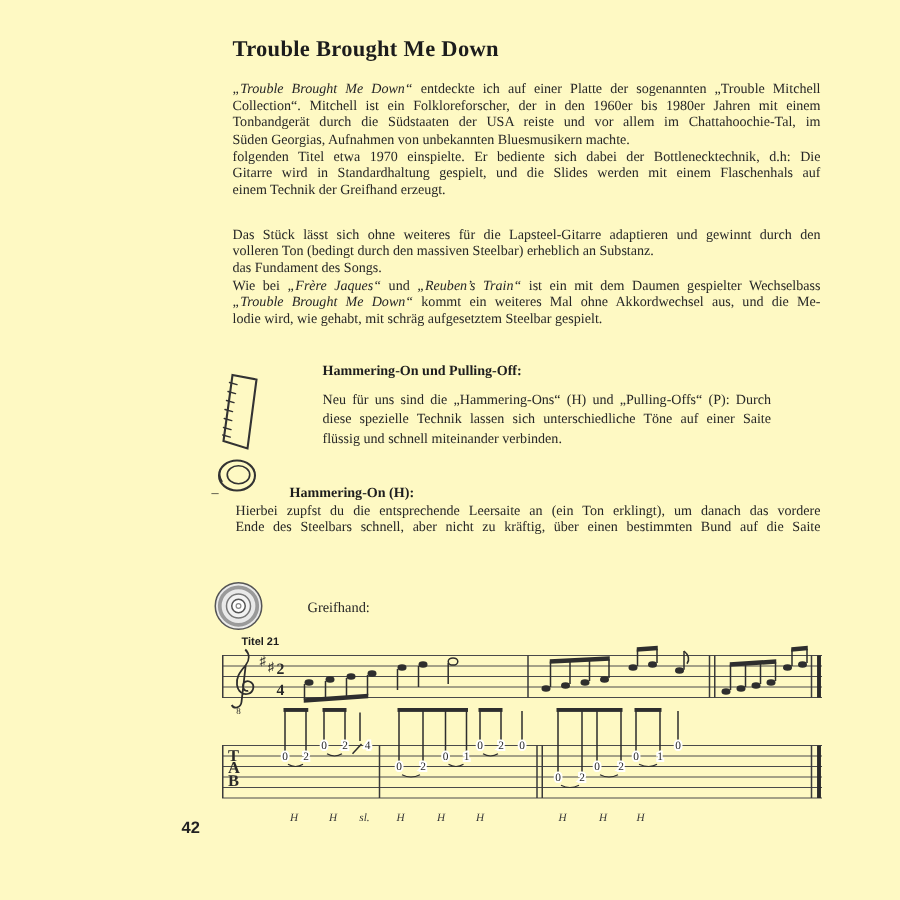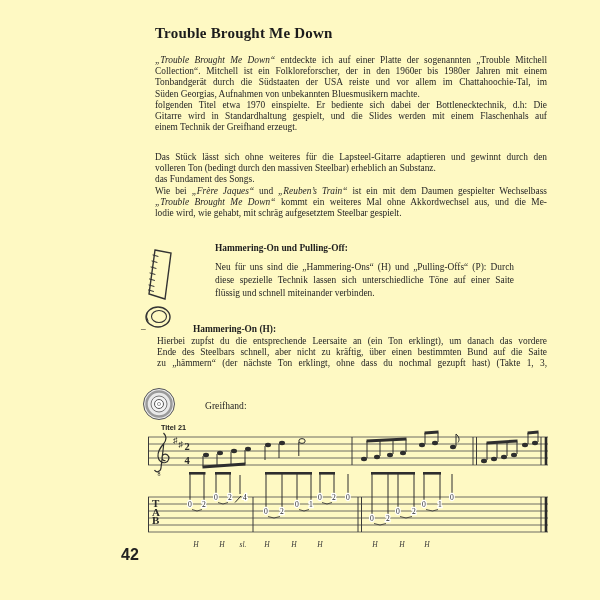--- a/index.html
+++ b/index.html
@@ -10,21 +10,21 @@
   .bodytext{font-size:9.4px;line-height:11.2px;}
   .tl{text-align:justify;text-align-last:justify;height:11.2px;overflow:hidden;}
   .tl.last{text-align:right;text-align-last:left;}
   .boxtext{font-size:9.4px;line-height:13px;}
   .boxtext .tl{height:13px;}
   .it{font-style:italic;}
   .subhead{font-size:9.4px;font-weight:bold;color:#1e1e1e;}
   .marker{font-size:9.4px;color:#1e1e1e;}
   .cdlabel{font-size:7.3px;font-weight:bold;font-family:"Liberation Sans",sans-serif;color:#1c1c1c;}
   .caption{font-size:9.6px;}
-  .pagenum{font-size:16px;font-weight:bold;font-family:"Liberation Sans",sans-serif;color:#222;}
+  .pagenum{font-size:11px;font-weight:bold;font-family:"Liberation Sans",sans-serif;color:#222;}
   svg text{font-family:"Liberation Serif",serif;fill:#2a2a2a;}
   .tabdigit{font-size:7.6px;paint-order:stroke;stroke:#ffffff;stroke-width:2.6px;}
   .tablabel{font-size:11px;font-weight:bold;}
   .hmark{font-size:7.5px;font-style:italic;fill:#383838;}
   .timesig{font-size:10.5px;font-weight:bold;}
   .keysig{font-size:8.5px;}
   .oct{font-size:6px;}
   .staffline{stroke:#4a4a4a;stroke-width:.8;}
   .bar{stroke:#3a3a3a;stroke-width:1;}
   .barthick{stroke:#2a2a2a;stroke-width:2.6;}
@@ -75,21 +75,20 @@
       <div class="tl"><span>Neu für uns sind die „Hammering-Ons“ (H) und „Pulling-Offs“ (P): Durch</span></div>
       <div class="tl"><span>diese spezielle Technik lassen sich unterschiedliche Töne auf einer Saite</span></div>
       <div class="tl last"><span>flüssig und schnell miteinander verbinden.</span></div>
     </div>
 
   <div class="abs marker" style="left:141px;top:324px;">–</div>
   <div class="abs subhead" style="left:157px;top:324px;margin-left:36px;">Hammering-On (H):</div>
   <div class="abs bodytext" style="left:157px;top:336px;width:390px;">
       <div class="tl"><span>Hierbei zupfst du die entsprechende Leersaite an (ein Ton erklingt), um danach das vordere</span></div>
       <div class="tl"><span>Ende des Steelbars schnell, aber nicht zu kräftig, über einen bestimmten Bund auf die Saite</span></div>
-      <div class="tl"><span>zu „hämmern“ (der nächste Ton erklingt, ohne dass du nochmal gezupft hast) (Takte 1, 3,</span></div>
     </div>
 
   <div class="abs" style="left:142px;top:387px;width:36px;height:36px;">
     <svg width="36" height="36" viewBox="0 0 36 36">
       <circle cx="17" cy="17" r="15.5" fill="#e9e9e9" stroke="#555" stroke-width="1"></circle>
       <circle cx="17" cy="17" r="12.5" fill="none" stroke="#9a9a9a" stroke-width="2.5"></circle>
       <circle cx="17" cy="17" r="8" fill="#f2f2f2" stroke="#777" stroke-width="1"></circle>
       <circle cx="17" cy="17" r="4.5" fill="#ffffff" stroke="#555" stroke-width="1"></circle>
       <circle cx="17" cy="17" r="1.6" fill="none" stroke="#888" stroke-width=".8"></circle>
     </svg>

